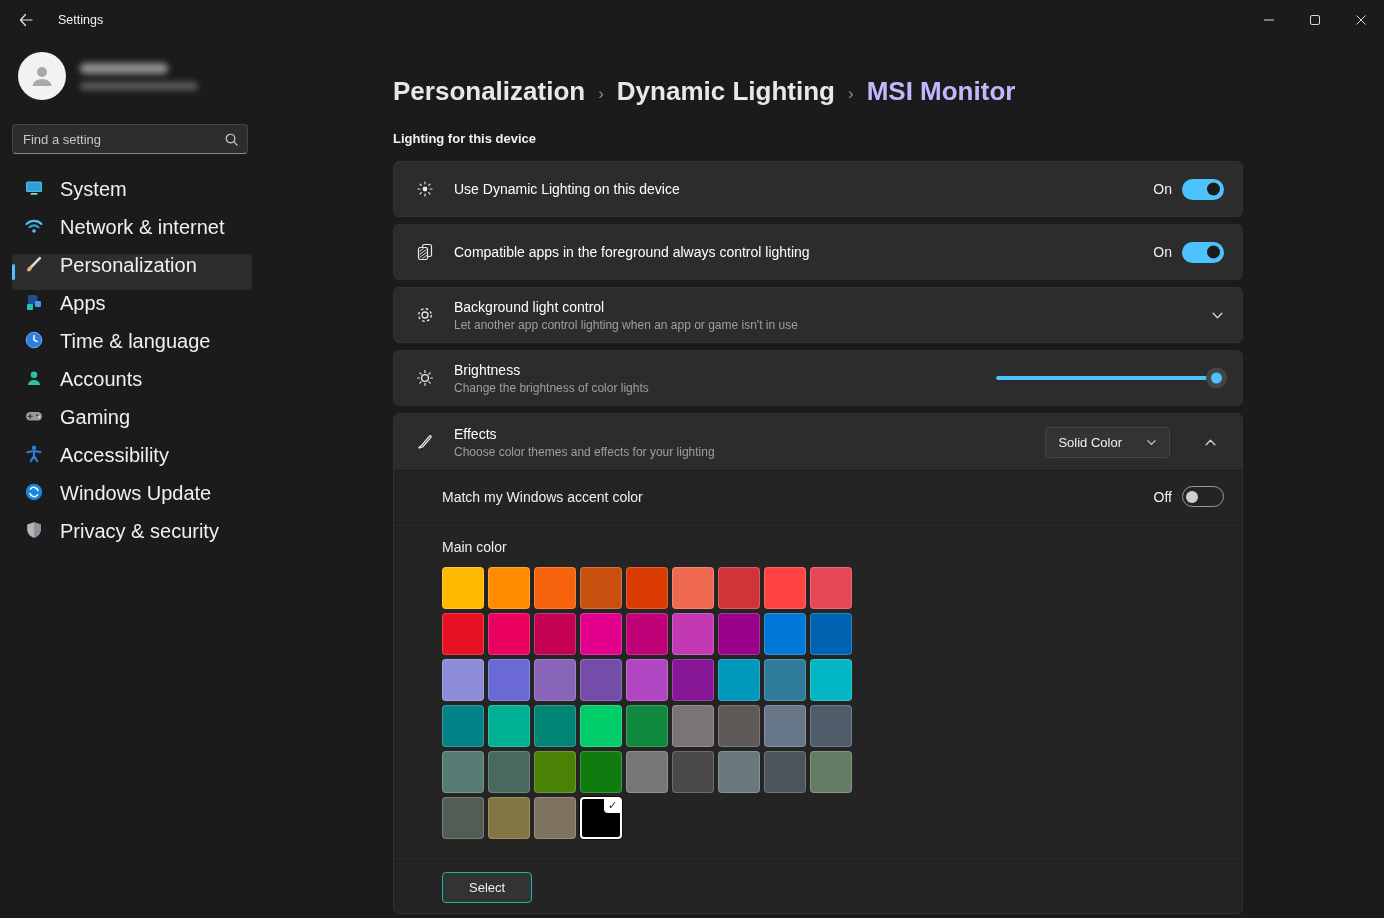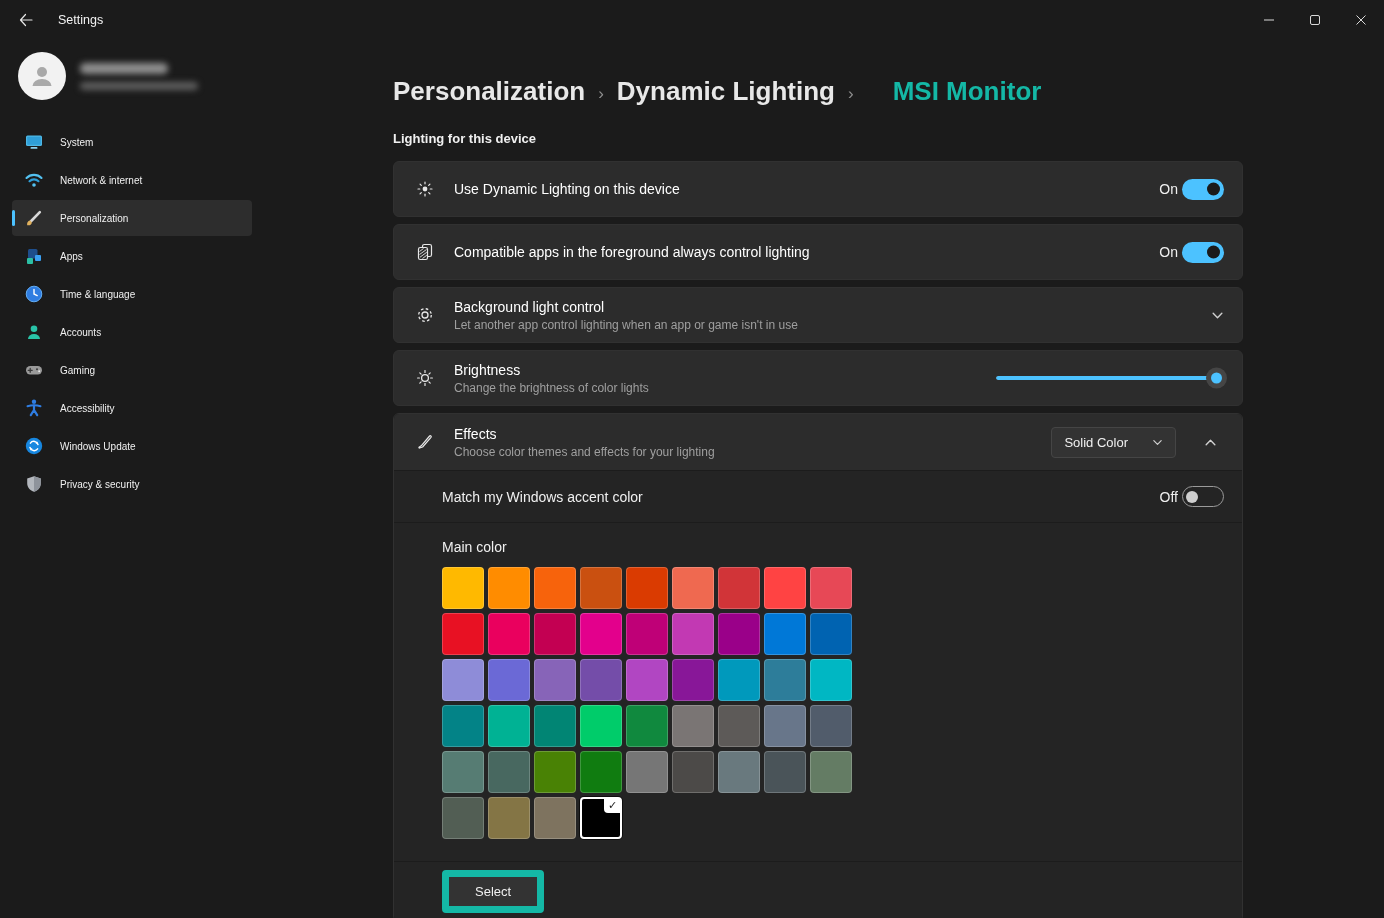--- a/index.html
+++ b/index.html
@@ -29,40 +29,40 @@
   .profile { display:flex; align-items:center; gap:14px; margin:12px 0 24px 6px; }
   .avatar { width:48px; height:48px; border-radius:50%; background:#f2f2f2; display:flex; align-items:center; justify-content:center; }
   .blur-name .line1 { width:88px; height:11px; border-radius:5px; background:#8f8f8f; filter:blur(3px); margin-bottom:8px; }
   .blur-name .line2 { width:118px; height:8px; border-radius:4px; background:#5f5f5f; filter:blur(3px); }
 
   .search-box { width:236px; height:30px; background:#2d2d2d; border:1px solid #454545; border-bottom-color:#8a8a8a; border-radius:4px; display:flex; align-items:center; padding:0 8px 0 10px; margin-bottom:24px; }
   .search-box input { flex:1; background:transparent; border:none; outline:none; color:#cfcfcf; font-size:13px; font-family:inherit; }
   .search-box input::placeholder { color:#c7c7c7; }
 
   .nav { display:flex; flex-direction:column; gap:2px; width:240px; }
-  .nav-item { position:relative; height:36px; display:flex; align-items:center; gap:16px; padding-left:12px; border-radius:4px; font-size:10px; color:#f0f0f0; cursor:pointer; }
+  .nav-item { position:relative; height:36px; display:flex; align-items:flex-start; gap:16px; padding-left:12px; border-radius:4px; font-size:20px; color:#f0f0f0; cursor:pointer; }
   .nav-item.selected { background:#2d2d2d; }
   .nav-item.selected::before { content:''; position:absolute; left:0; top:50%; transform:translateY(-50%); width:3px; height:16px; border-radius:2px; background:#4cc2ff; }
   .nav-ic { width:20px; height:20px; flex-shrink:0; }
 
   
   .breadcrumb { margin-top:36px; display:flex; align-items:center; gap:13px; font-size:26px; font-weight:600; }
   .crumb { color:#e8e8e8; cursor:pointer; }
-  .crumb.current { color:#14b8a6;margin-left:26px; }
+  .crumb.current { color:#c4b5fd; }
   .crumb-sep { color:#8f8f8f; font-size:17px; font-weight:400; padding-top:4px; }
 
   .section-label { margin-top:24px; font-size:13px; font-weight:600; color:#f0f0f0; }
 
   .cards { width:850px; margin-top:15px; display:flex; flex-direction:column; gap:7px; }
   .card { background:#2c2c2c; border:1px solid #313131; border-radius:6px; min-height:56px; display:flex; align-items:center; padding:9px 18px 9px 14px; }
   .card-icon { width:34px; display:flex; justify-content:center; margin-right:12px; flex-shrink:0; }
   .card-text { flex:1; }
   .card-title { font-size:14px; color:#ffffff; }
   .card-sub { font-size:12px; color:#9f9f9f; margin-top:3px; }
-  .trail { display:flex; align-items:center; gap:4px; }
+  .trail { display:flex; align-items:center; gap:10px; }
   .state-label { font-size:14px; color:#f0f0f0; }
 
   
   .toggle { width:42px; height:21px; border-radius:11px; position:relative; cursor:pointer; flex-shrink:0; }
   .toggle.on { background:#4cc2ff; }
   .toggle.on::after { content:''; position:absolute; right:4px; top:50%; transform:translateY(-50%); width:13px; height:13px; border-radius:50%; background:#1b1b1b; }
   .toggle.off { background:transparent; border:1px solid #9a9a9a; }
   .toggle.off::after { content:''; position:absolute; left:3px; top:50%; transform:translateY(-50%); width:12px; height:12px; border-radius:50%; background:#cfcfcf; }
 
   
@@ -80,21 +80,21 @@
   .child-block { background:#242424; border-top:1px solid #1c1c1c; padding:16px 18px 22px 48px; }
   .mc-label { font-size:14px; color:#f0f0f0; }
   .swatch-grid { display:grid; grid-template-columns:repeat(9,42px); gap:4px; margin-top:12px; width:410px; }
   .swatch { width:42px; height:42px; border-radius:4px; border:1px solid rgba(255,255,255,0.20); cursor:pointer; position:relative; }
   .swatch.selected { border:2px solid #ffffff; box-shadow:0 0 0 1px rgba(0,0,0,0.6); }
   .check-badge { position:absolute; top:-1px; right:-1px; width:17px; height:15px; background:#ffffff; color:#1b1b1b; font-size:11px; line-height:15px; text-align:center; border-radius:0 2px 0 4px; }
 
   .dropdown { display:flex; align-items:center; gap:24px; background:#333333; border:1px solid #454545; border-radius:4px; padding:7px 12px; font-size:13px; color:#f0f0f0; cursor:pointer; }
   .chev-btn { margin-left:16px; display:flex; align-items:center; justify-content:center; width:28px; height:28px; cursor:pointer; }
 
-  .select-btn { background:#333333; border:7px solid #14b8a6; border-radius:4px; padding:7px 26px; font-size:13px; color:#f0f0f0; cursor:pointer; font-family:inherit; }
+  .select-btn { background:#333333; border:1px solid #14b8a6; border-radius:4px; padding:7px 26px; font-size:13px; color:#f0f0f0; cursor:pointer; font-family:inherit; }
 </style>
 </head>
 <body>
 
 <div class="titlebar">
   <div class="back-btn">
     <svg width="16" height="16" viewBox="0 0 16 16">
       <path d="M7.5 2.5 L2.5 8 L7.5 13.5 M2.8 8 H14" stroke="#e8e8e8" stroke-width="1.2" fill="none" stroke-linecap="round" stroke-linejoin="round"></path>
     </svg>
   </div>
@@ -127,20 +127,27 @@
           <circle cx="15" cy="11" r="5" fill="#a9a9a9"></circle>
           <path d="M5.5 25 a9.5 7 0 0 1 19 0 Z" fill="#a9a9a9"></path>
         </svg>
       </div>
       <div class="blur-name">
         <div class="line1"></div>
         <div class="line2"></div>
       </div>
     </div>
 
+    <div class="search-box">
+      <input type="text" placeholder="Find a setting" style="">
+      <svg width="15" height="15" viewBox="0 0 16 16">
+        <circle cx="7" cy="7" r="4.6" fill="none" stroke="#cfcfcf" stroke-width="1.3"></circle>
+        <path d="M10.5 10.5 L14 14" stroke="#cfcfcf" stroke-width="1.3" stroke-linecap="round"></path>
+      </svg>
+    </div>
 
     <div class="nav">
       <div class="nav-item">
         <svg class="nav-ic" viewBox="0 0 20 20">
           <rect x="2" y="3.5" width="16" height="10.5" rx="1.5" fill="#4db7e5"></rect>
           <rect x="3.2" y="4.7" width="13.6" height="8.1" rx="0.8" fill="#2f9fd8"></rect>
           <rect x="6.5" y="15" width="7" height="1.8" rx="0.9" fill="#8ed4f2"></rect>
         </svg>
         <span>System</span>
       </div>

